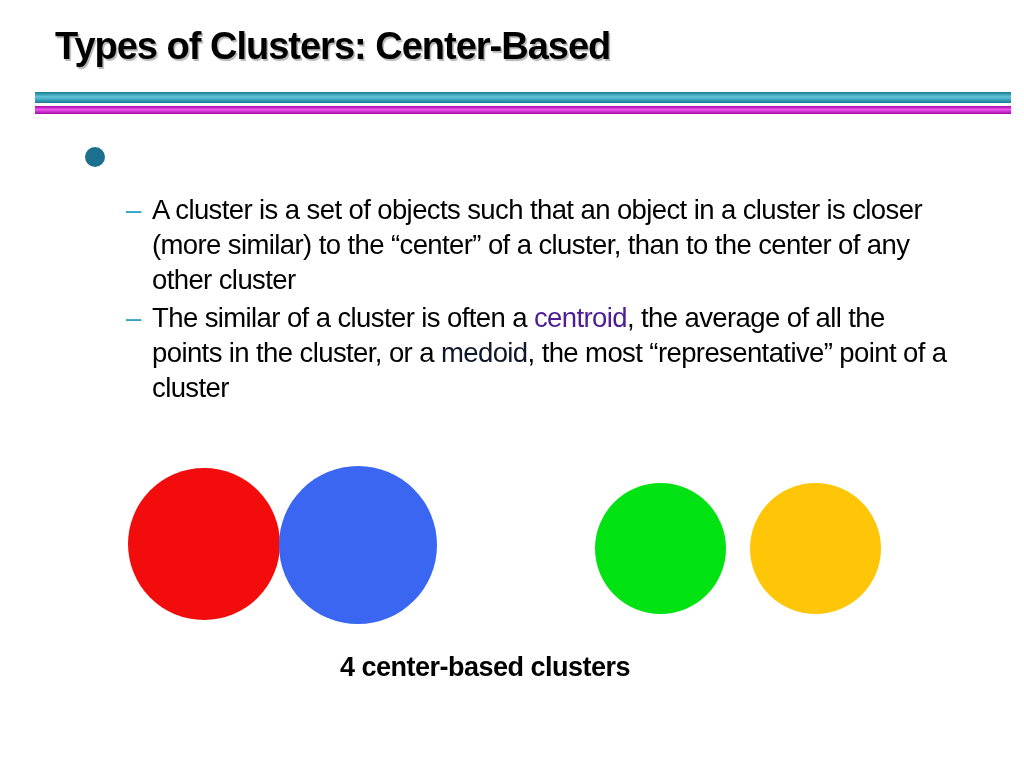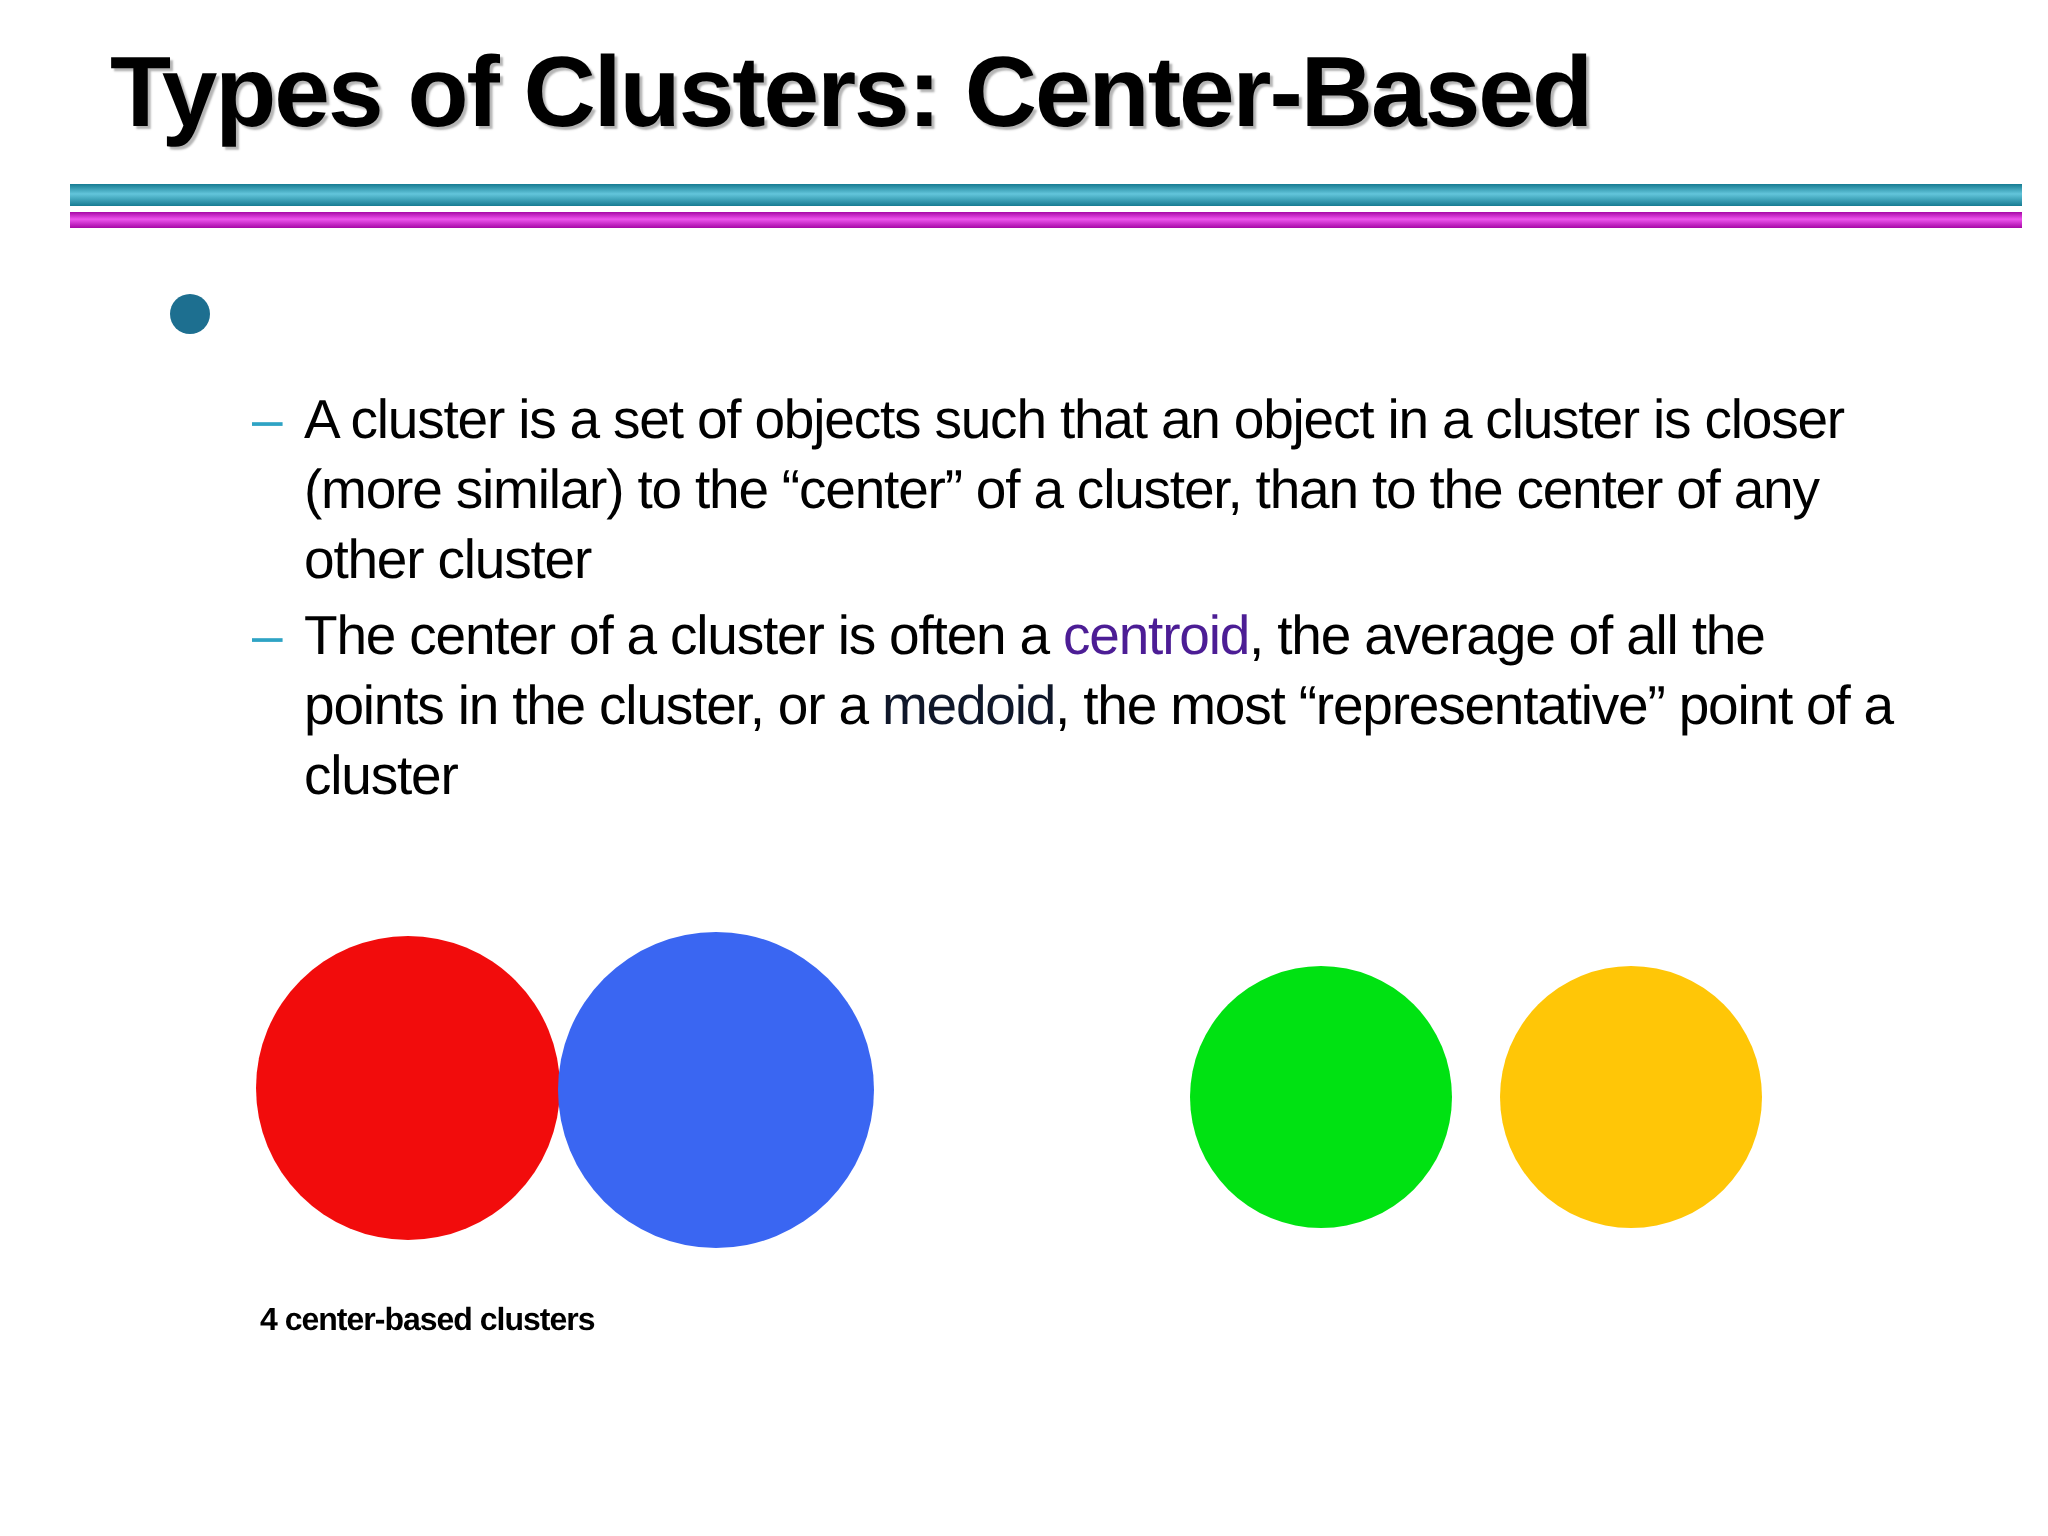--- a/index.html
+++ b/index.html
@@ -7,21 +7,21 @@
     width:1024px; height:768px;
     background:#ffffff;
     font-family:"Liberation Sans", sans-serif;
     position:relative;
     overflow:hidden;
   }
   .slide { position:absolute; inset:0; }
 
   .title {
     position:absolute; left:55px; top:24px; margin:0;
-    font-size:50px; font-weight:700; letter-spacing:-1px;
+    font-size:38px; font-weight:700; letter-spacing:-1px;
     color:#000; line-height:44px;
     text-shadow:1.5px 1.5px 1px rgba(90,90,90,.45);
     white-space:nowrap;
   }
 
   .bar { position:absolute; left:35px; width:976px; }
   .bar::after {
     content:""; position:absolute; inset:0;
     background:linear-gradient(to bottom, rgba(0,0,0,.28) 0%, rgba(255,255,255,.30) 45%, rgba(0,0,0,.28) 100%);
   }
@@ -46,21 +46,21 @@
     color:#000; margin-bottom:3px;
   }
   .dash { flex:0 0 26px; }
   .sub-text { flex:1; max-width:812px; }
 
   .figure { position:absolute; inset:0; }
   .circle { position:absolute; border-radius:50%; }
 
   .caption {
     position:absolute; left:130px; top:652px; width:710px;
-    text-align:left; font-size:16px; font-weight:700;
+    text-align:center; font-size:27px; font-weight:700;
     letter-spacing:-0.5px; color:#000;
   }
 </style>
 </head>
 <body>
 
 <div class="slide">
 
   <h1 class="title">Types of Clusters: Center-Based</h1>
 
@@ -69,21 +69,21 @@
 
   <span class="dot" style="background: rgb(29, 111, 144);"></span>
 
   <div id="sub-bullets" class="sub-bullets">
       <div class="sub-bullet">
         <span class="dash" style="color: rgb(46, 163, 196);">–</span>
         <div class="sub-text"><span> A cluster is a set of objects such that an object in a cluster is closer (more similar) to the “center” of a cluster, than to the center of any other cluster</span></div>
       </div>
       <div class="sub-bullet">
         <span class="dash" style="color: rgb(46, 163, 196);">–</span>
-        <div class="sub-text"><span>The center of a cluster is often a </span><span style="color: #4c1d95;">centroid</span><span>, the average of all the points in the cluster, or a </span><span style="color: #0f172a;">medoid</span><span>, the most “representative” point of a cluster</span></div>
+        <div class="sub-text"><span>The similar of a cluster is often a </span><span style="color: #4c1d95;">centroid</span><span>, the average of all the points in the cluster, or a </span><span style="color: #0f172a;">medoid</span><span>, the most “representative” point of a cluster</span></div>
       </div>
     </div>
 
   <div id="figure" class="figure">
     <div class="caption">4 center-based clusters</div>
   <div class="circle" style="left: 128px; top: 468px; width: 152px; height: 152px; background: rgb(242, 12, 12);"></div>
       <div class="circle" style="left: 279px; top: 466px; width: 158px; height: 158px; background: rgb(58, 102, 242);"></div>
       <div class="circle" style="left: 595px; top: 483px; width: 131px; height: 131px; background: rgb(0, 226, 18);"></div>
       <div class="circle" style="left: 750px; top: 483px; width: 131px; height: 131px; background: rgb(255, 198, 7);"></div>
     </div>

